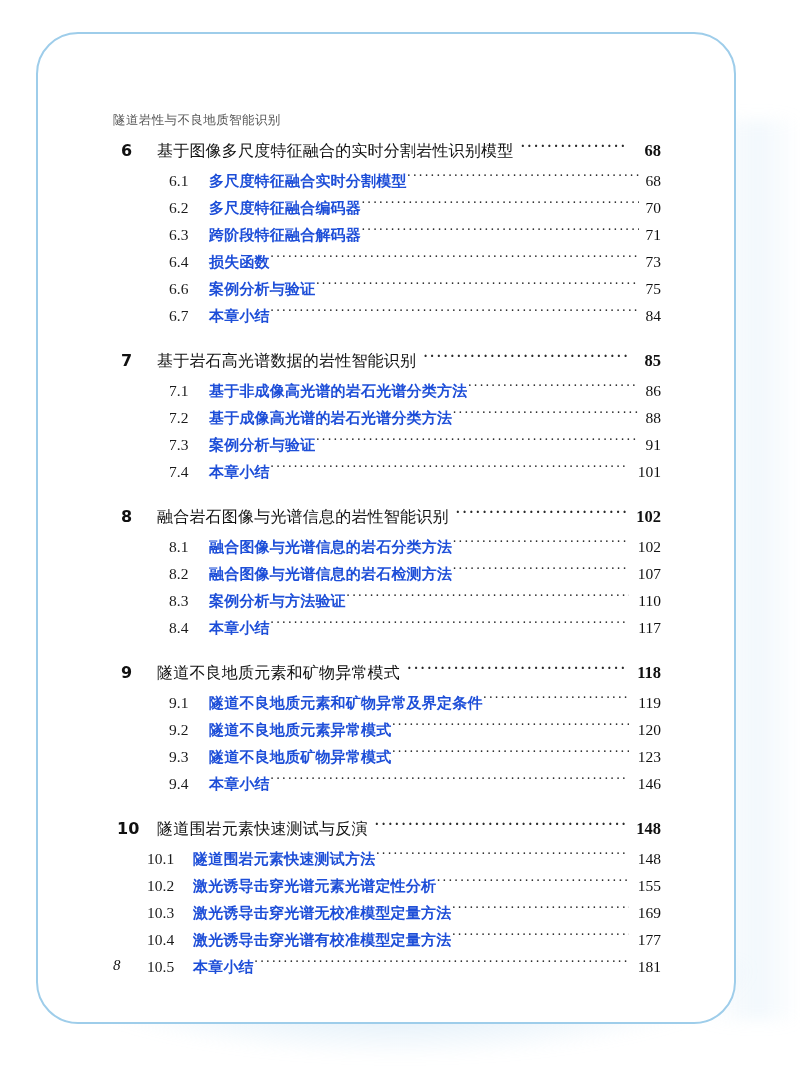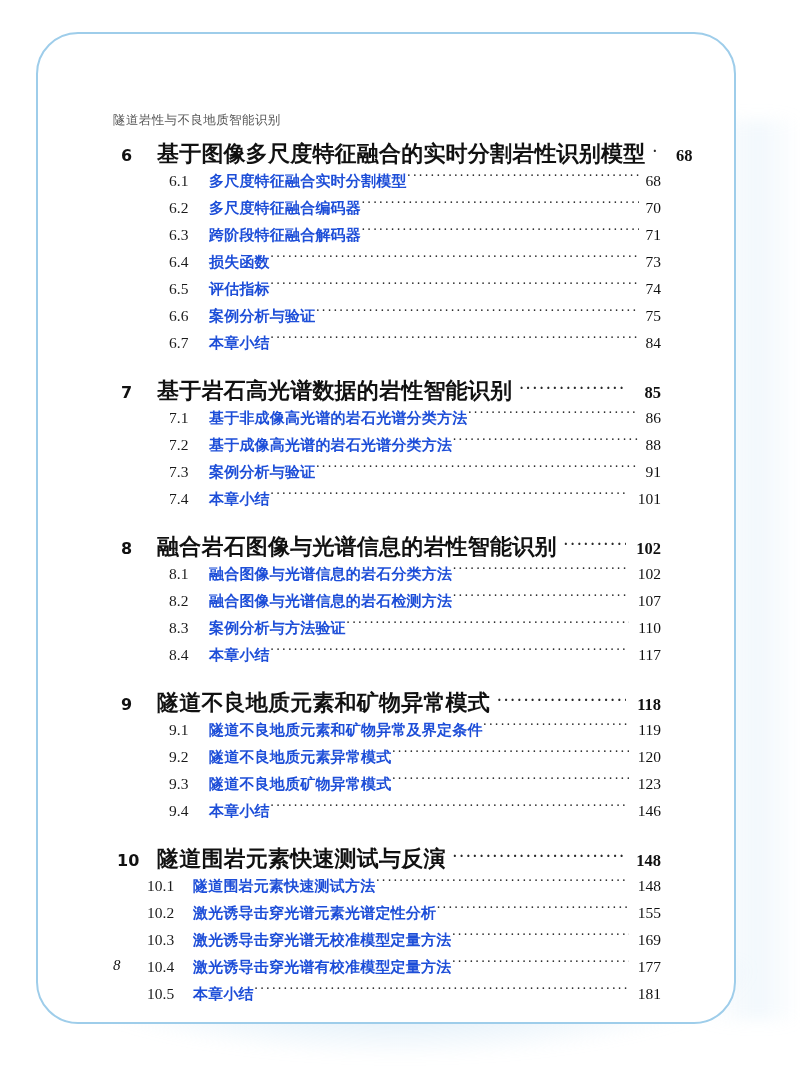--- a/index.html
+++ b/index.html
@@ -125,22 +125,22 @@
     margin-left: 34px;
     width: 46px;
   }
 
   .title {
     flex: 0 0 auto;
     font-family: "DejaVu Sans", "Liberation Sans", sans-serif;
     letter-spacing: 0.2px;
   }
   .chapter-row .title {
-    font-weight: bold;
-    font-size: 22px;
+    font-weight: normal;
+    font-size: 16px;
   }
   .section-row .title {
     font-family: "DejaVu Sans", "Liberation Sans", sans-serif;
     font-weight: bold;
     font-size: 15px;
     color: #1d4ed8;
   }
 
   .leader {
     flex: 1 1 auto;
@@ -229,26 +229,20 @@
           <span class="leader"></span>
           <span class="pageno">71</span>
         </div>
         <div class="toc-row section-row">
           <span class="num">6.4</span>
           <span class="title">损失函数</span>
           <span class="leader"></span>
           <span class="pageno">73</span>
         </div>
         <div class="toc-row section-row">
-          <span class="num">6.5</span>
-          <span class="title">评估指标</span>
-          <span class="leader"></span>
-          <span class="pageno">74</span>
-        </div>
-        <div class="toc-row section-row">
           <span class="num">6.6</span>
           <span class="title">案例分析与验证</span>
           <span class="leader"></span>
           <span class="pageno">75</span>
         </div>
         <div class="toc-row section-row">
           <span class="num">6.7</span>
           <span class="title">本章小结</span>
           <span class="leader"></span>
           <span class="pageno">84</span>

